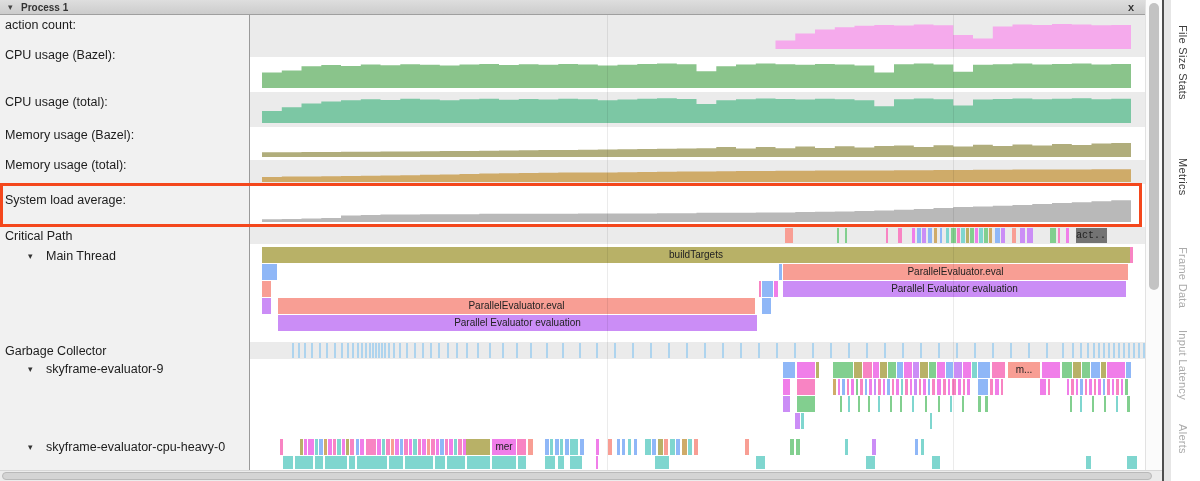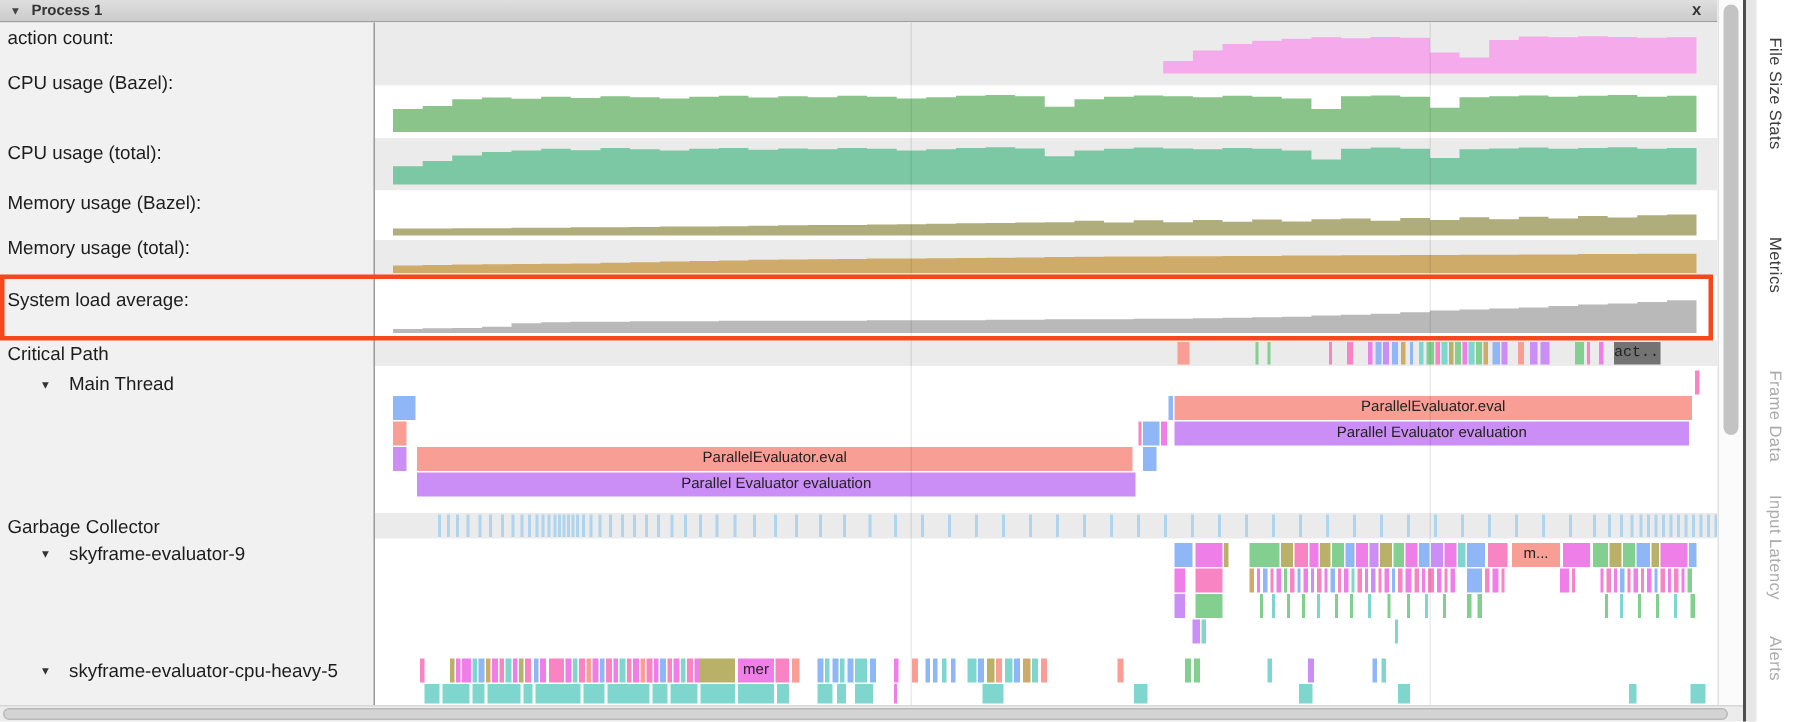--- a/index.html
+++ b/index.html
@@ -65,21 +65,21 @@
     <div class="tlabel" style="left:5px;top:113px">Memory usage (Bazel):</div>
     <div class="tlabel" style="left:5px;top:143px">Memory usage (total):</div>
     <div class="tlabel" style="left:5px;top:178px">System load average:</div>
     <div class="tlabel" style="left:5px;top:214px">Critical Path</div>
     <span class="tarrow" style="left:28px;top:234px">▾</span>
     <div class="tlabel" style="left:46px;top:234px">Main Thread</div>
     <div class="tlabel" style="left:5px;top:329px">Garbage Collector</div>
     <span class="tarrow" style="left:28px;top:347px">▾</span>
     <div class="tlabel" style="left:46px;top:347px">skyframe-evaluator-9</div>
     <span class="tarrow" style="left:28px;top:425px">▾</span>
-    <div class="tlabel" style="left:46px;top:425px">skyframe-evaluator-cpu-heavy-5</div>
+    <div class="tlabel" style="left:46px;top:425px">skyframe-evaluator-cpu-heavy-0</div>
   </div>
 
   <div class="tracks">
     <div class="band" style="top: 0px; height: 42px; background: rgb(235, 235, 235);">
         <svg width="895" height="42">
           <polygon points="12,34 12.0,34.0 31.8,34.0 31.8,34.0 51.5,34.0 51.5,34.0 71.3,34.0 71.3,34.0 91.0,34.0 91.0,34.0 110.8,34.0 110.8,34.0 130.5,34.0 130.5,34.0 150.3,34.0 150.3,34.0 170.0,34.0 170.0,34.0 189.8,34.0 189.8,34.0 209.5,34.0 209.5,34.0 229.3,34.0 229.3,34.0 249.0,34.0 249.0,34.0 268.8,34.0 268.8,34.0 288.5,34.0 288.5,34.0 308.3,34.0 308.3,34.0 328.0,34.0 328.0,34.0 347.8,34.0 347.8,34.0 367.5,34.0 367.5,34.0 387.3,34.0 387.3,34.0 407.0,34.0 407.0,34.0 426.8,34.0 426.8,34.0 446.5,34.0 446.5,34.0 466.3,34.0 466.3,34.0 486.0,34.0 486.0,34.0 505.8,34.0 505.8,34.0 525.5,34.0 525.5,25.6 545.3,25.6 545.3,18.6 565.0,18.6 565.0,14.4 584.8,14.4 584.8,12.2 604.5,12.2 604.5,10.8 624.3,10.8 624.3,9.9 644.0,9.9 644.0,10.5 663.8,10.5 663.8,9.6 683.5,9.6 683.5,10.2 703.3,10.2 703.3,20.0 723.0,20.0 723.0,23.4 742.8,23.4 742.8,11.6 762.5,11.6 762.5,9.4 782.3,9.4 782.3,9.9 802.0,9.9 802.0,9.1 821.8,9.1 821.8,9.6 841.5,9.6 841.5,10.2 861.3,10.2 861.3,9.9 881.0,9.9 881,34" fill="#f5aaec"></polygon>
         </svg>
       </div>
     <div class="band" style="top: 42px; height: 35px; background: rgb(255, 255, 255);">
         <svg width="895" height="35">
@@ -133,20 +133,21 @@
         <div class="slice" style="left: 751px; width: 4px; top: 1px; height: 15px; line-height: 15px; background: rgb(203, 141, 246);"></div>
         <div class="slice" style="left: 762px; width: 4px; top: 1px; height: 15px; line-height: 15px; background: rgb(248, 158, 148);"></div>
         <div class="slice" style="left: 770px; width: 5px; top: 1px; height: 15px; line-height: 15px; background: rgb(203, 141, 246);"></div>
         <div class="slice" style="left: 777px; width: 6px; top: 1px; height: 15px; line-height: 15px; background: rgb(203, 141, 246);"></div>
         <div class="slice" style="left: 800px; width: 6px; top: 1px; height: 15px; line-height: 15px; background: rgb(130, 207, 143);"></div>
         <div class="slice" style="left: 808px; width: 2px; top: 1px; height: 15px; line-height: 15px; background: rgb(248, 132, 195);"></div>
         <div class="slice" style="left: 816px; width: 3px; top: 1px; height: 15px; line-height: 15px; background: rgb(240, 126, 233);"></div>
         <div class="slice" style="left: 826px; width: 31px; top: 1px; height: 15px; line-height: 15px; background: #737373; font-family: Liberation Mono, monospace;">act...</div>
       </div>
     <div class="section" style="top:229px;height:98px">
+        <div class="slice" style="left: 12px; width: 868px; top: 3px; height: 16px; line-height: 16px; background: rgb(184, 177, 103);">buildTargets</div>
         <div class="slice" style="left: 880px; width: 3px; top: 3px; height: 16px; line-height: 16px; background: rgb(248, 132, 195);"></div>
         <div class="slice" style="left: 12px; width: 15px; top: 20px; height: 16px; line-height: 16px; background: rgb(143, 183, 247);"></div>
         <div class="slice" style="left: 529px; width: 3px; top: 20px; height: 16px; line-height: 16px; background: rgb(143, 183, 247);"></div>
         <div class="slice" style="left: 533px; width: 345px; top: 20px; height: 16px; line-height: 16px; background: rgb(248, 158, 148);">ParallelEvaluator.eval</div>
         <div class="slice" style="left: 12px; width: 9px; top: 37px; height: 16px; line-height: 16px; background: rgb(248, 158, 148);"></div>
         <div class="slice" style="left: 509px; width: 2px; top: 37px; height: 16px; line-height: 16px; background: rgb(248, 132, 195);"></div>
         <div class="slice" style="left: 512px; width: 11px; top: 37px; height: 16px; line-height: 16px; background: rgb(143, 183, 247);"></div>
         <div class="slice" style="left: 524px; width: 4px; top: 37px; height: 16px; line-height: 16px; background: rgb(240, 126, 233);"></div>
         <div class="slice" style="left: 533px; width: 343px; top: 37px; height: 16px; line-height: 16px; background: rgb(203, 141, 246);">Parallel Evaluator evaluation</div>
         <div class="slice" style="left: 12px; width: 9px; top: 54px; height: 16px; line-height: 16px; background: rgb(203, 141, 246);"></div>

